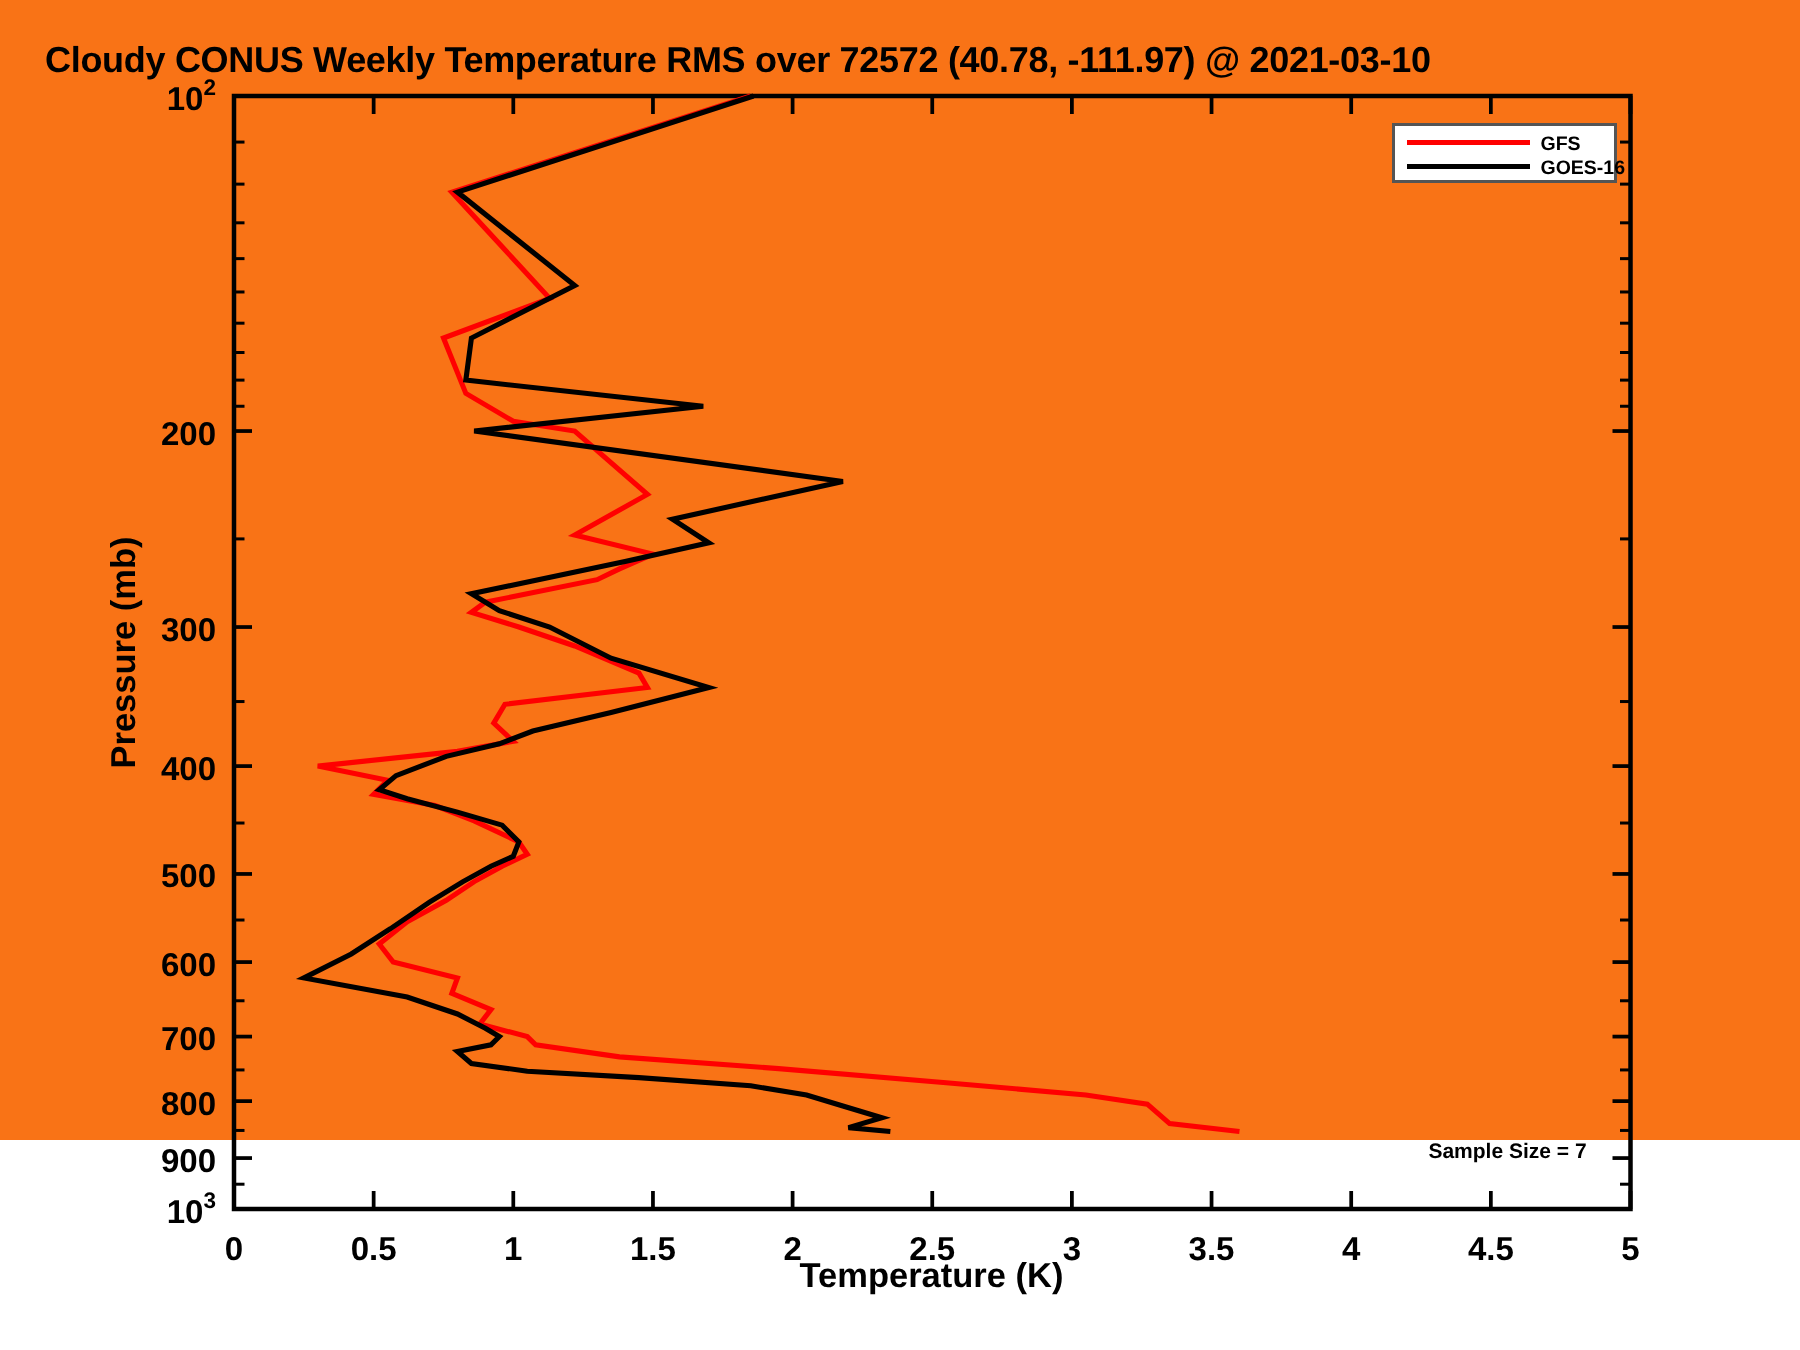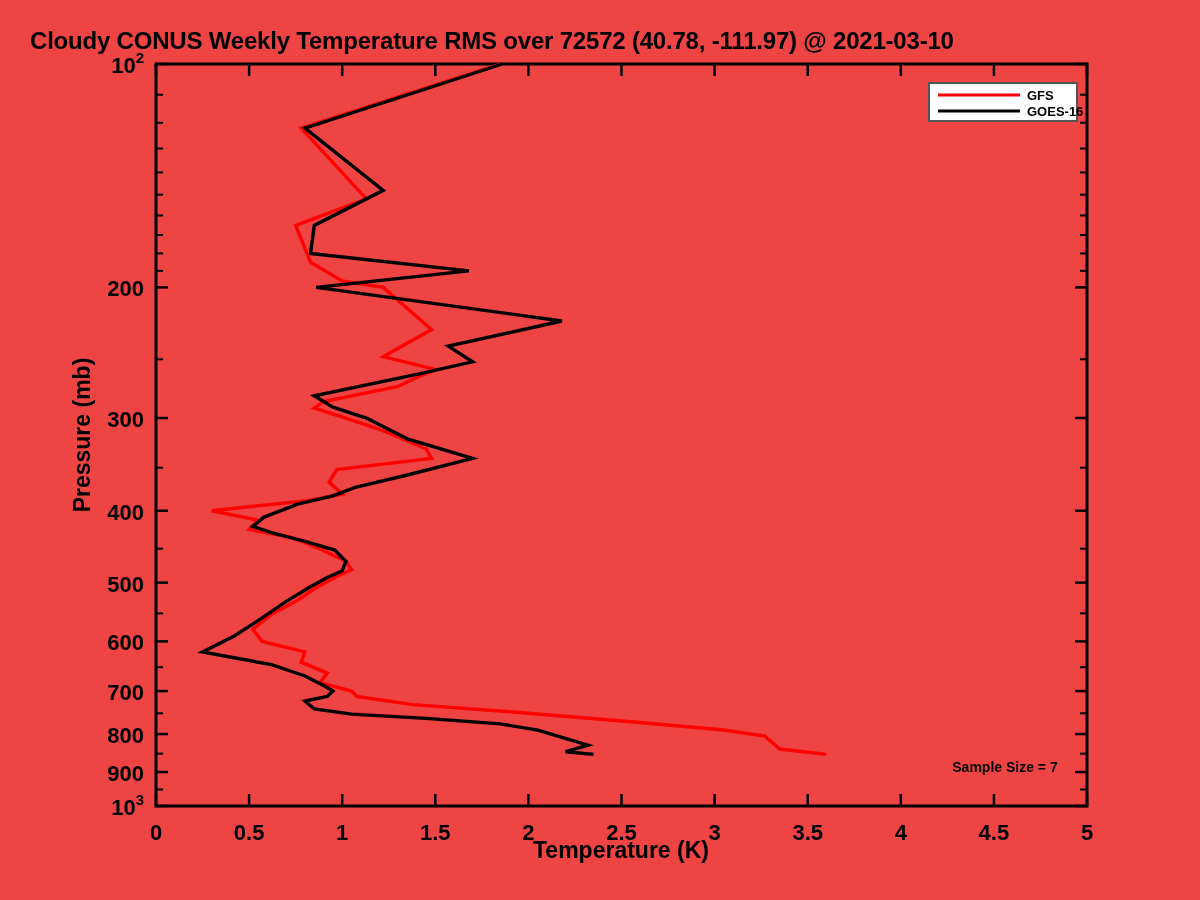--- a/index.html
+++ b/index.html
@@ -1,18 +1,18 @@
 <!DOCTYPE html>
 <html><head>
 <meta charset="utf-8">
 <style>
   html,body{margin:0;padding:0;background:#ffffff;}
   body{width:1200px;height:900px;overflow:hidden;
        font-family:"Liberation Sans",sans-serif;}
-  #stage{position:relative;width:1200px;height:900px;background:#ef4444;}
+  #stage{position:relative;width:1200px;height:760px;background:#f97316;}
 
   #chart-title{
     position:absolute; left:30px; top:27px;
     font-size:24px; font-weight:bold; color:#000;
     white-space:nowrap; letter-spacing:-0.2px;
   }
 
   #plot-svg{position:absolute;left:0;top:0;width:1200px;height:900px;}
 
   .axis-label{font-size:23px;font-weight:bold;fill:#000;

